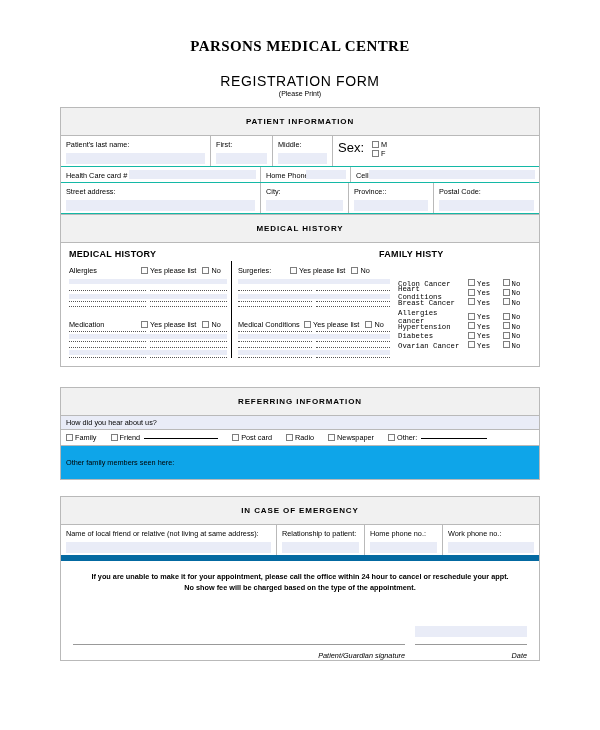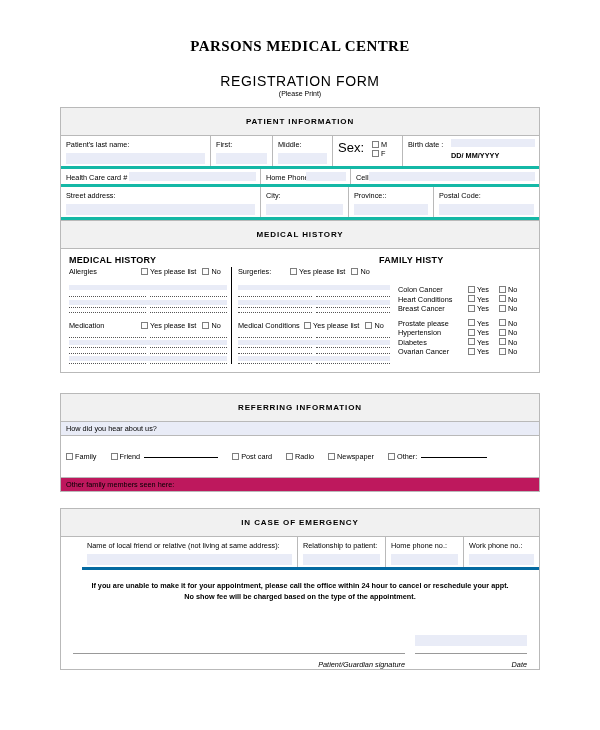--- a/index.html
+++ b/index.html
@@ -53,21 +53,21 @@
     background: #f1f1f1;
     border-bottom: 1px solid #b9b9b9;
     text-align: center;
     font-size: 8px;
     font-weight: bold;
     letter-spacing: 0.9px;
     padding: 9px 0 9px 0;
   }
   .row {
     display: flex;
-    border-bottom: 3px solid #14b8a6;
+    border-bottom: 1px solid #14b8a6;
   }
   .row:last-child { border-bottom: none; }
   .cell {
     border-right: 1px solid #b9b9b9;
     padding: 3px 5px 0 5px;
     font-size: 7.3px;
     box-sizing: border-box;
     position: relative;
   }
   .cell:last-child { border-right: none; }
@@ -144,23 +144,23 @@
     letter-spacing: 0.3px;
   }
   .fh-title {
     font-size: 9px;
     font-weight: bold;
     letter-spacing: 0.3px;
   }
   .mh-body { display: flex; padding: 0 8px 8px 8px; }
   .mh-left { width: 158px; border-right: 1px solid #000; padding-right: 4px;}
   .mh-right { width: 152px; padding-left: 6px; }
-  .fh-col { flex: 1; padding-left: 8px; }
-
-  .q-line { display: flex; align-items: flex-start; font-size: 7.3px; height: 14px; }
+  .fh-col { flex: 1; padding-left: 8px; font-family: Liberation Mono, monospace; }
+
+  .q-line { display: flex; align-items: flex-end; font-size: 7.3px; height: 14px; }
   .q-label { width: 72px; }
   .q-opts { font-size: 7.3px; white-space: nowrap; }
   .q-opts .no { margin-left: 4px; }
   .dotrow {
     display: flex;
     gap: 4px;
     margin-top: 6px;
   }
   .dotrow > div { flex: 1; border-top: 1px dotted #555; height: 0; }
   .shaded-band {
@@ -185,41 +185,41 @@
   .ref-q {
     background: #e9ecf7;
     font-size: 7.3px;
     padding: 2px 5px;
     border-bottom: 1px solid #b9b9b9;
   }
   .ref-opts {
     display: flex;
     align-items: center;
     font-size: 7.3px;
-    padding: 16px 5px;
+    padding: 3px 5px;
     border-bottom: 1px solid #b9b9b9;
   }
   .ref-opts .opt { margin-right: 14px; white-space: nowrap; }
   .ul-line {
     display: inline-block;
     border-bottom: 1px solid #000;
     width: 74px;
     margin-left: 4px;
     position: relative;
     top: -1px;
   }
   .ul-line.short { width: 66px; }
   .ref-other {
-    background: #be185d;
-    font-size: 7.3px;
-    padding: 2px 5px;
-  }
-
-  
-  .em-row { display: flex; border-bottom: 3px solid #0369a1; height: 30px; margin-left: 21px; }
+    background: #0ea5e9;
+    font-size: 7.3px;
+    padding: 12px 5px;
+  }
+
+  
+  .em-row { display: flex; border-bottom: 6px solid #0369a1; height: 30px; }
   .em-c1 { width: 216px; }
   .em-c2 { width: 88px; }
   .em-c3 { width: 78px; }
   .em-c4 { flex: 1; }
   .em-note {
     text-align: center;
     font-size: 7.3px;
     font-weight: bold;
     line-height: 11px;
     padding: 10px 14px 22px 14px;
@@ -286,25 +286,20 @@
       </div>
       <div class="cell pi-sex">
         <div class="sex-wrap">
           <div class="sex-word">Sex:</div>
           <div class="sex-opts">
             <div><span class="cb"></span><span>M</span></div>
             <div><span class="cb"></span><span>F</span></div>
           </div>
         </div>
       </div>
-      <div class="cell pi-birth">
-        <span class="lbl">Birth date :</span>
-        <div class="birth-fill"></div>
-        <div class="birth-format">DD/ MM/YYYY</div>
-      </div>
     </div>
 
     <div class="row pi-row2">
       <div class="cell hc">
         <span class="lbl">Health Care card #</span>
         <div class="inline-fill" style="left:68px"></div>
       </div>
       <div class="cell hp">
         <span class="lbl">Home Phone</span>
         <div class="inline-fill" style="left:45px"></div>
@@ -466,21 +461,21 @@
             <div class="fh-name">Breast Cancer</div>
             <div class="fh-yn">
               <span class="cb"></span><span>Yes</span>
               <span class="no"><span class="cb"></span><span>No</span></span>
             </div>
           </div>
 
           <div class="fh-gap"></div>
 
           <div class="fh-row">
-            <div class="fh-name">Prostate please</div>
+            <div class="fh-name">Allergies cancer</div>
             <div class="fh-yn">
               <span class="cb"></span><span>Yes</span>
               <span class="no"><span class="cb"></span><span>No</span></span>
             </div>
           </div>
 
           <div class="fh-row">
             <div class="fh-name">Hypertension</div>
             <div class="fh-yn">
               <span class="cb"></span><span>Yes</span>

